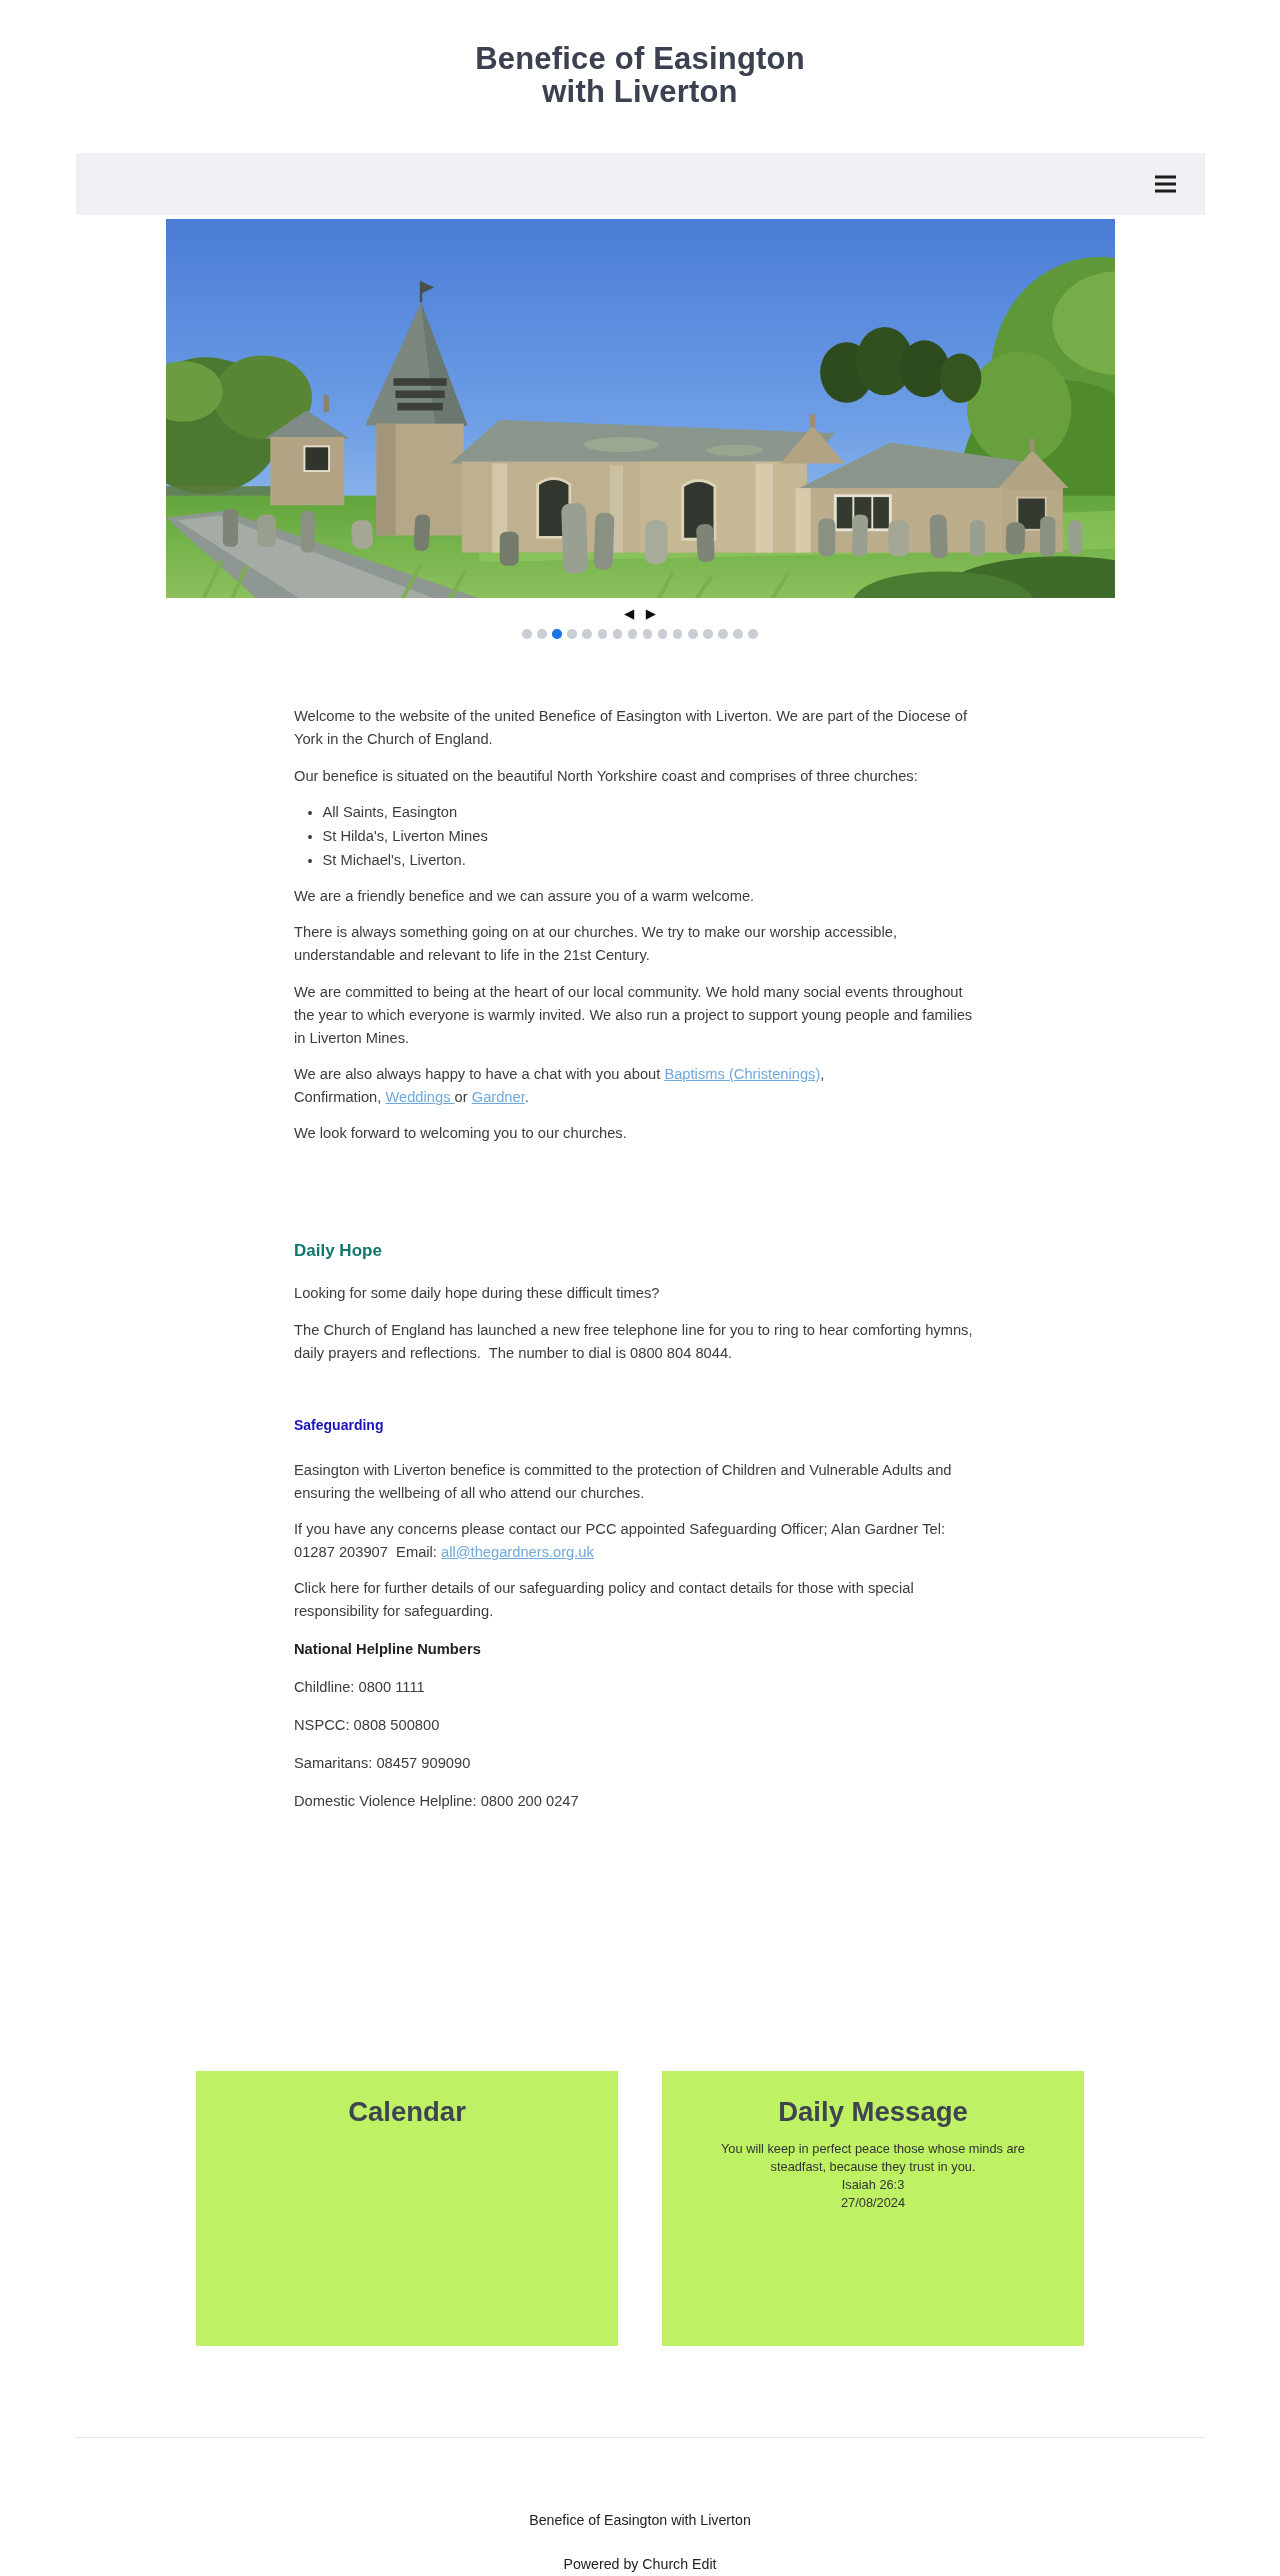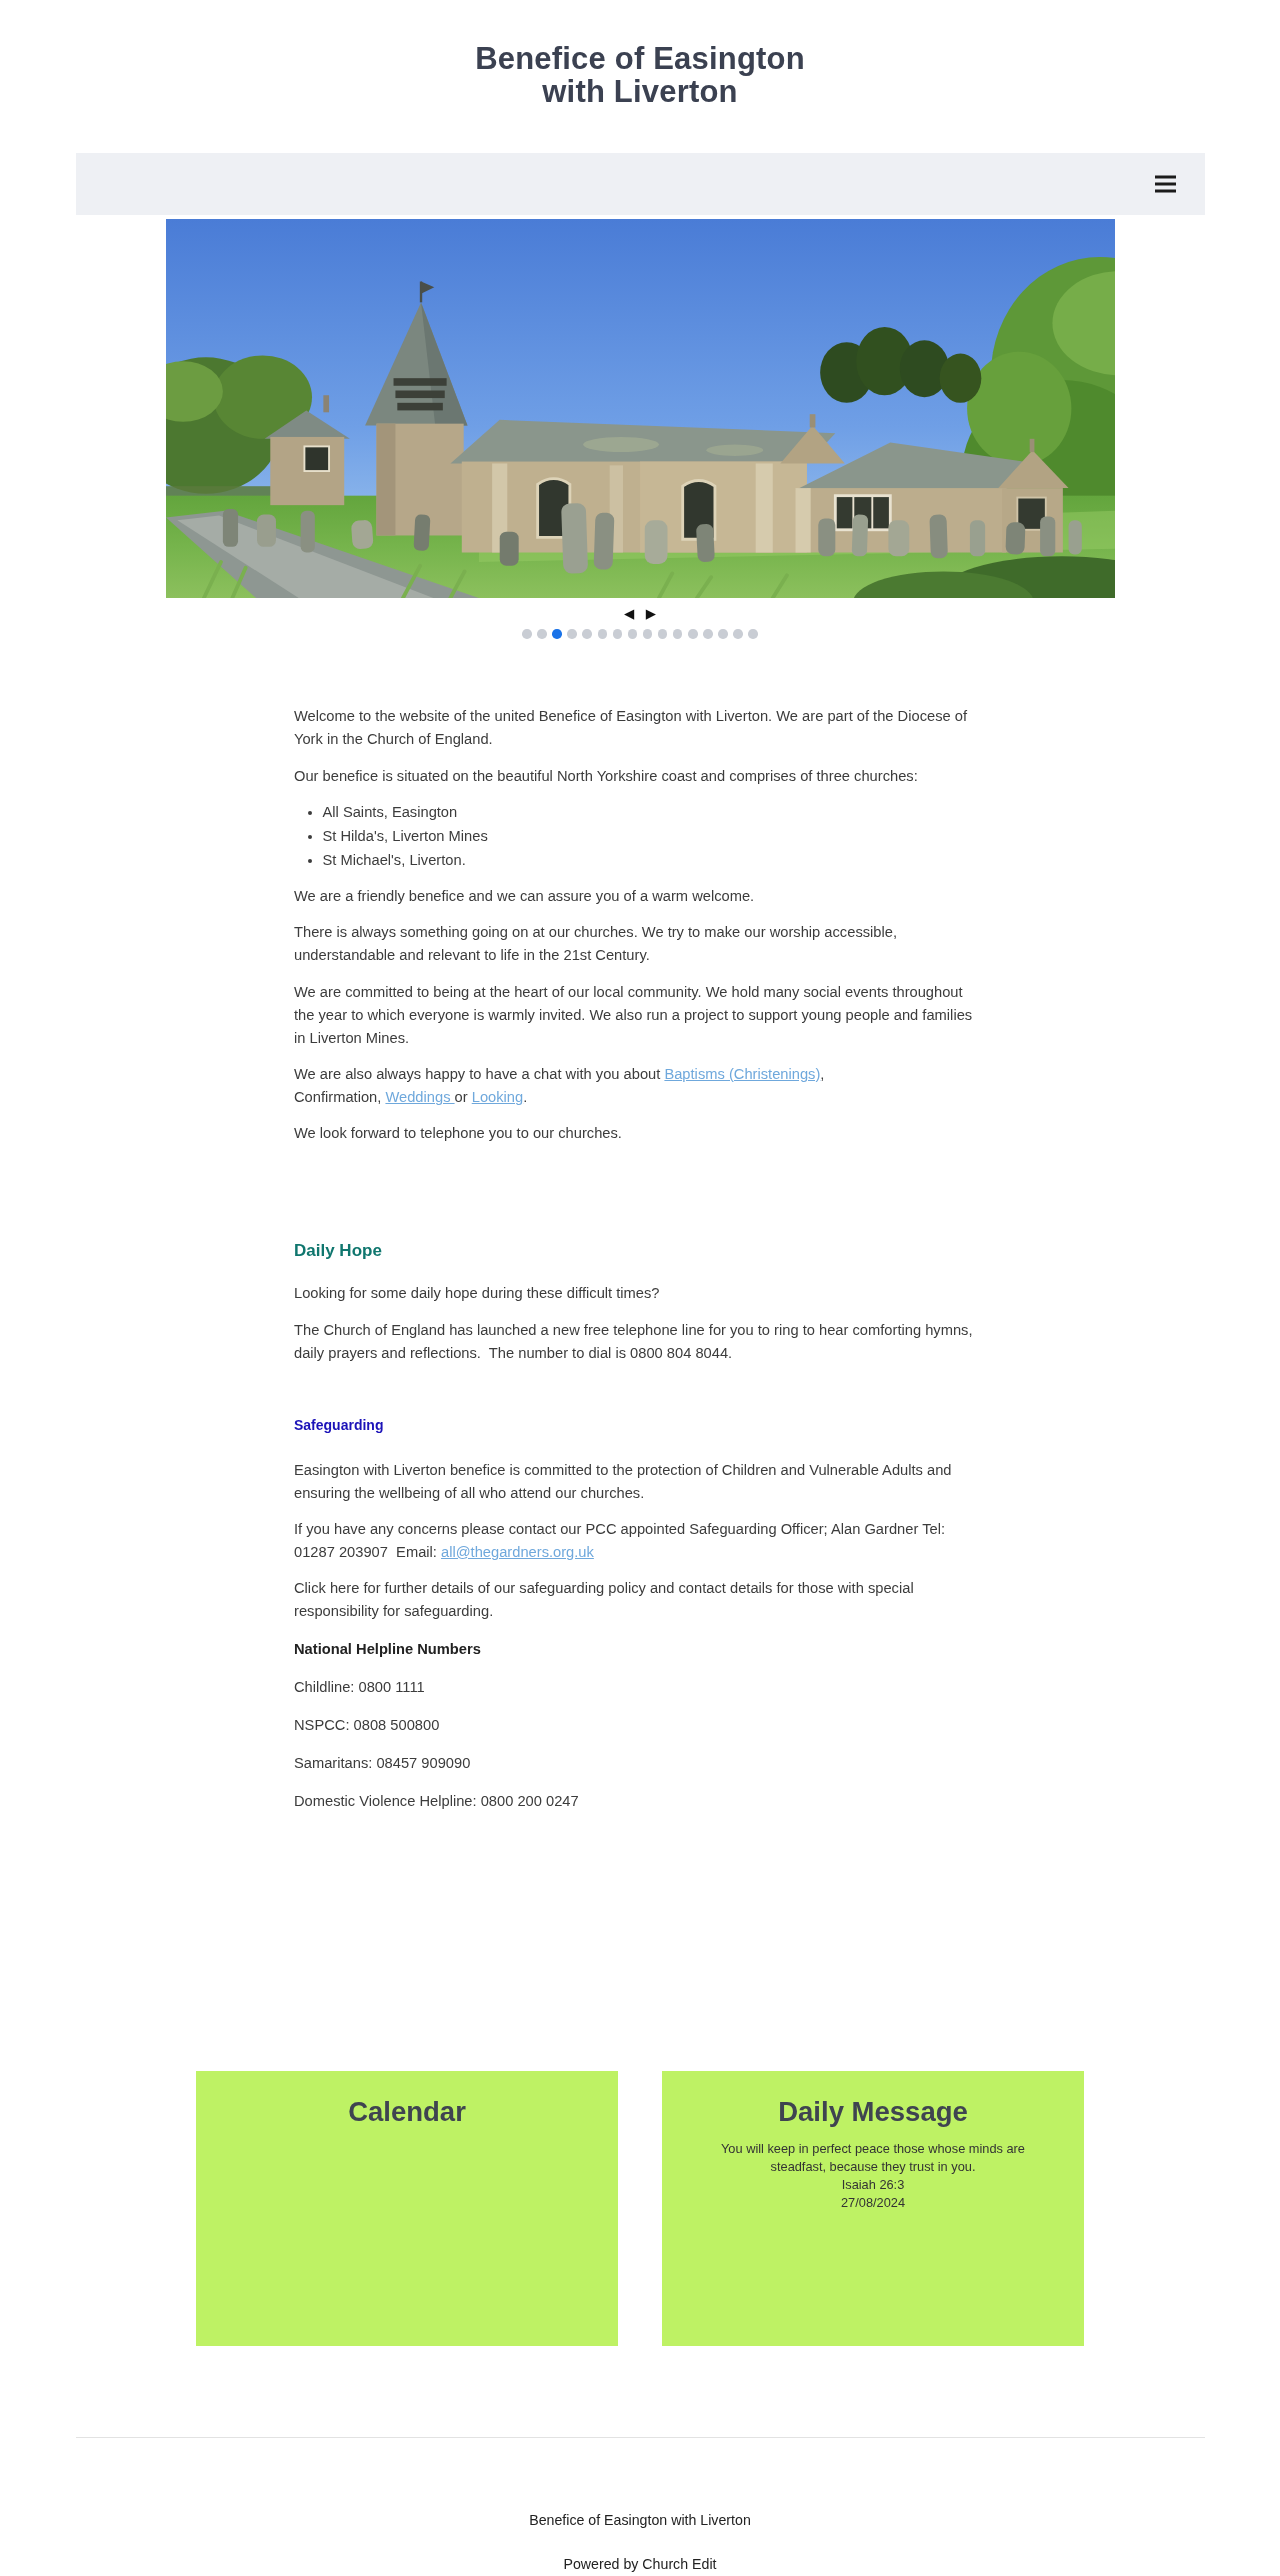--- a/index.html
+++ b/index.html
@@ -208,22 +208,22 @@
     <p>Welcome to the website of the united Benefice of Easington with Liverton. We are part of the Diocese of York in the Church of England.</p>
     <p>Our benefice is situated on the beautiful North Yorkshire coast and comprises of three churches:</p>
     <ul>
       <li>All Saints, Easington</li>
       <li>St Hilda's, Liverton Mines</li>
       <li>St Michael's, Liverton.</li>
     </ul>
     <p>We are a friendly benefice and we can assure you of a warm welcome.</p>
     <p>There is always something going on at our churches. We try to make our worship accessible, understandable and relevant to life in the 21st Century.</p>
     <p>We are committed to being at the heart of our local community. We hold many social events throughout the year to which everyone is warmly invited. We also run a project to support young people and families in Liverton Mines.</p>
-    <p><span>We are also always happy to have a chat with you about </span><a>Baptisms (Christenings)</a><span>,</span><br><span>Confirmation, </span><a>Weddings </a><span>or </span><a>Looking</a><span>.</span></p>
-    <p>We look forward to telephone you to our churches.</p>
+    <p><span>We are also always happy to have a chat with you about </span><a>Baptisms (Christenings)</a><span>,</span><br><span>Confirmation, </span><a>Weddings </a><span>or </span><a>Gardner</a><span>.</span></p>
+    <p>We look forward to welcoming you to our churches.</p>
 
     <h3 class="h-red">Daily Hope</h3>
     <p>Looking for some daily hope during these difficult times?</p>
     <p>The Church of England has launched a new free telephone line for you to ring to hear comforting hymns, daily prayers and reflections.&nbsp; The number to dial is 0800 804 8044.</p>
 
     <h3 class="h-blue">Safeguarding</h3>
     <p>Easington with Liverton benefice is committed to the protection of Children and Vulnerable Adults and ensuring the wellbeing of all who attend our churches.</p>
     <p><span>If you have any concerns please contact our PCC appointed Safeguarding Officer; Alan Gardner Tel: 01287 203907&nbsp; Email: </span><a>all@thegardners.org.uk</a></p>
     <p>Click here for further details of our safeguarding policy and contact details for those with special responsibility for safeguarding.</p>
     <p class="bold-line">National Helpline Numbers</p>

